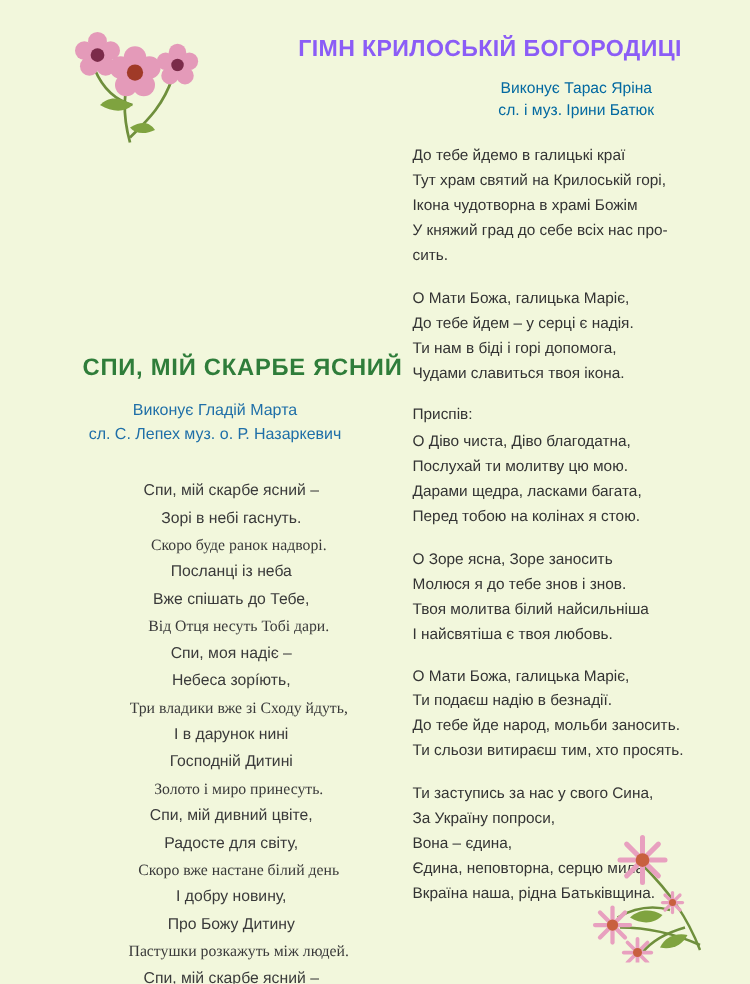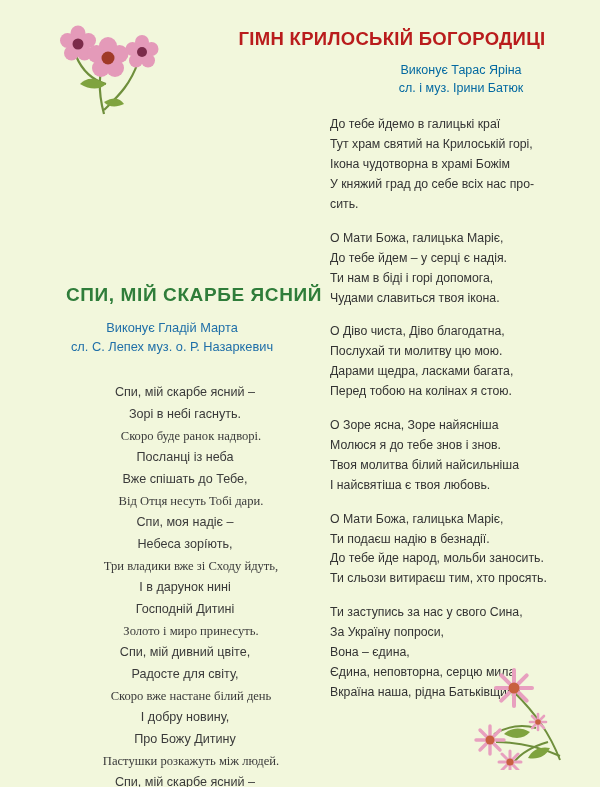--- a/index.html
+++ b/index.html
@@ -40,21 +40,21 @@
   
   .right-col {
     position: absolute;
     left: 330px;
     top: 28px;
     width: 262px;
   }
   .hymn-title {
     font-size: 18.5px;
     font-weight: bold;
-    color: #b91c1c;
+    color: #8b5cf6;
     letter-spacing: 0.3px;
     text-align: center;
     white-space: nowrap;
     margin-left: -138px;
     width: 400px;
   }
   .hymn-perf {
     text-align: center;
     color: #0369a1;
     font-size: 12.5px;
@@ -179,28 +179,29 @@
       </div>
 
       <div class="stanza">
         <div>О Мати Божа, галицька Маріє,</div>
         <div>До тебе йдем – у серці є надія.</div>
         <div>Ти нам в біді і горі допомога,</div>
         <div>Чудами славиться твоя ікона.</div>
       </div>
 
       <div class="stanza">
+        <div class="refrain-label">Приспів:</div>
         <div>О Діво чиста, Діво благодатна,</div>
         <div>Послухай ти молитву цю мою.</div>
         <div>Дарами щедра, ласками багата,</div>
         <div>Перед тобою на колінах я стою.</div>
       </div>
 
       <div class="stanza">
-        <div>О Зоре ясна, Зоре найясніша</div>
+        <div>О Зоре ясна, Зоре заносить</div>
         <div>Молюся я до тебе знов і знов.</div>
         <div>Твоя молитва білий найсильніша</div>
         <div>І найсвятіша є твоя любовь.</div>
       </div>
 
       <div class="stanza">
         <div>О Мати Божа, галицька Маріє,</div>
         <div>Ти подаєш надію в безнадії.</div>
         <div>До тебе йде народ, мольби заносить.</div>
         <div>Ти сльози витираєш тим, хто просять.</div>

